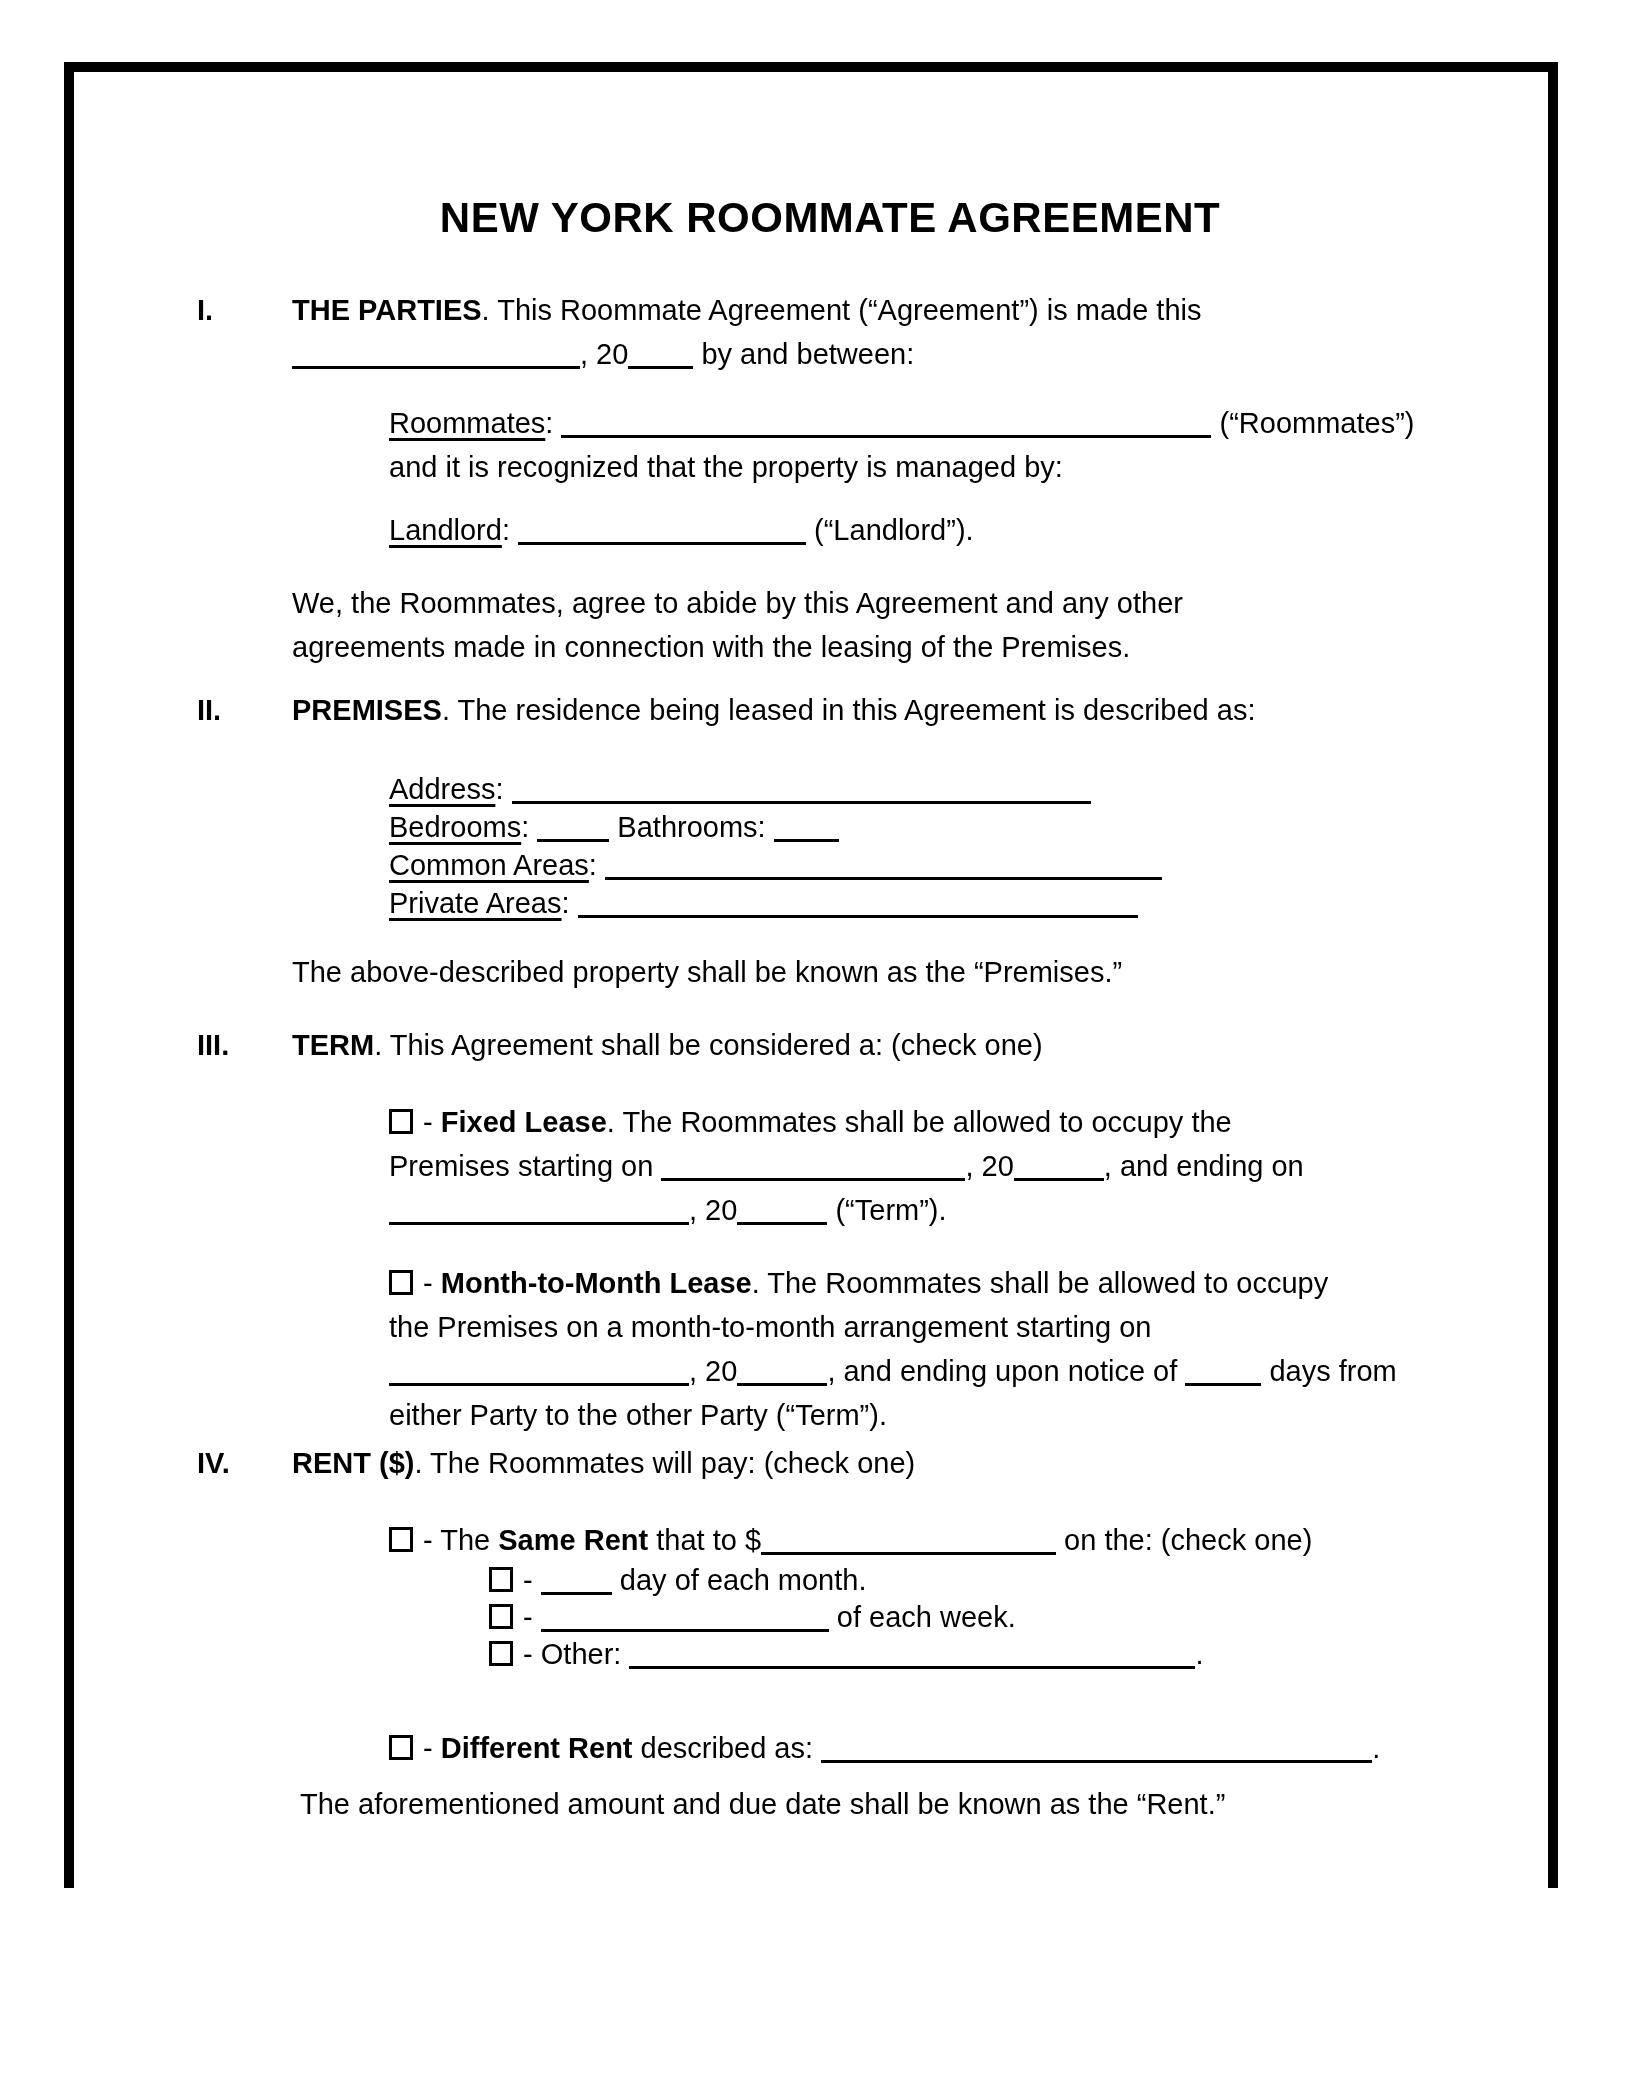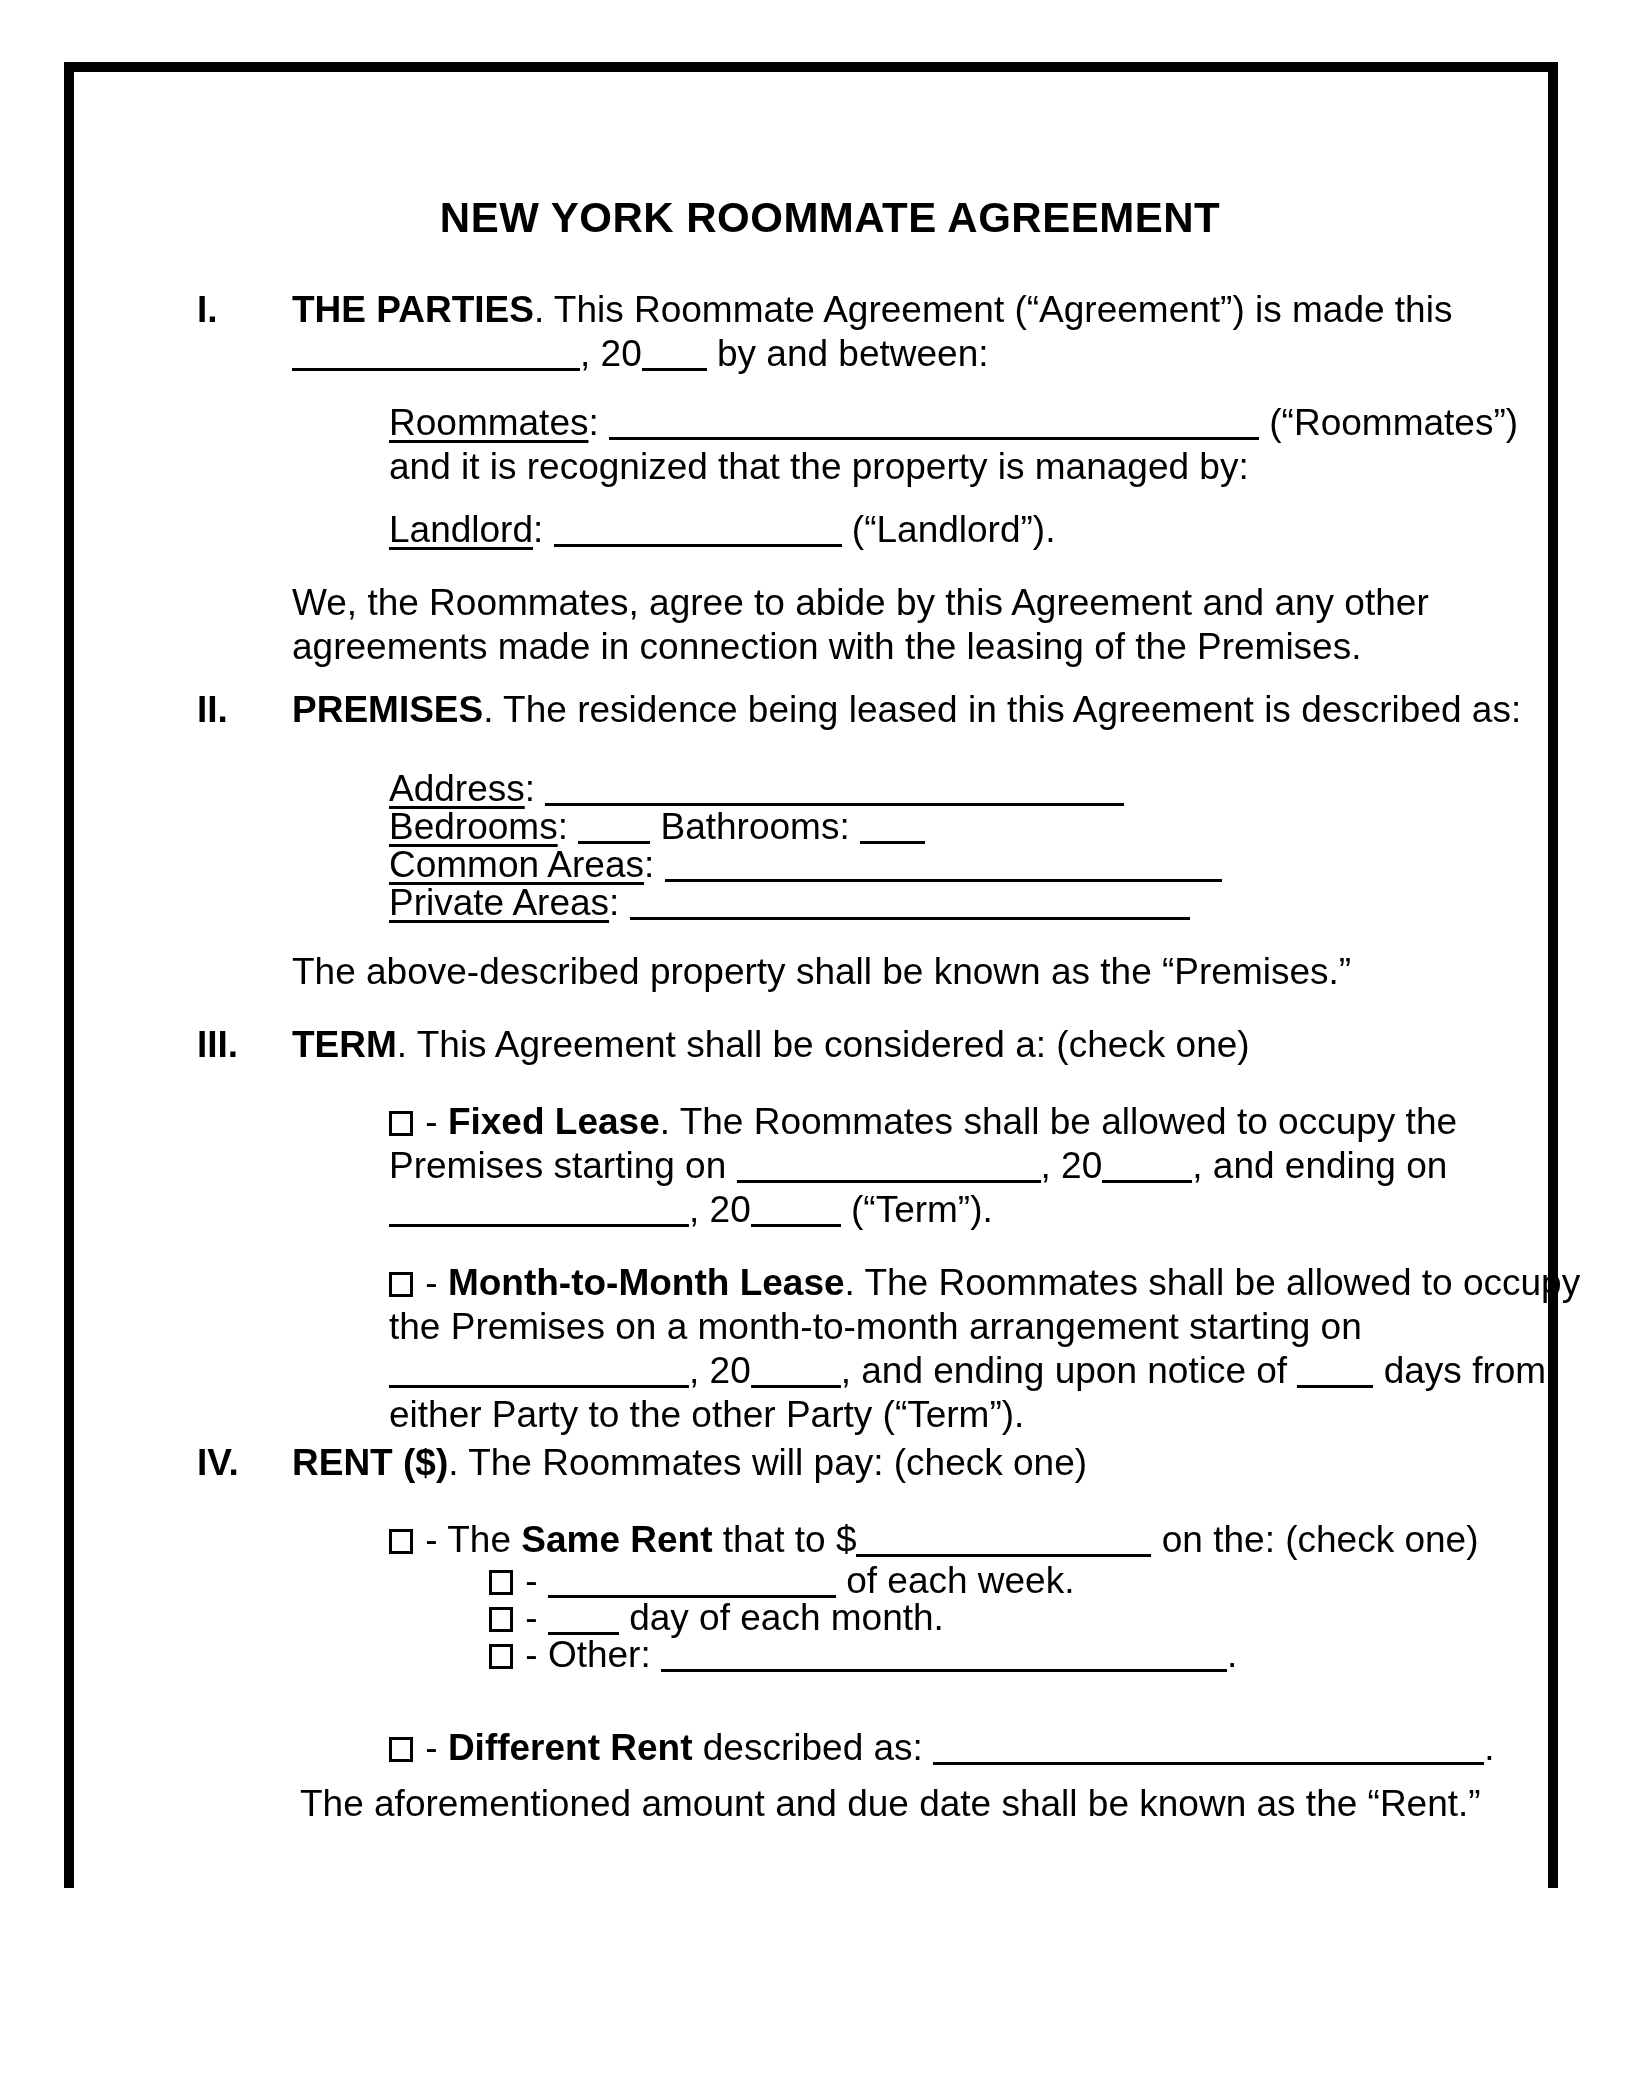--- a/index.html
+++ b/index.html
@@ -2,21 +2,21 @@
 <html><head>
 <meta charset="utf-8">
 <style>
   html,body{margin:0;padding:0;background:#ffffff;}
   .page{position:relative;width:1632px;height:1888px;background:#ffffff;overflow:hidden;
         font-family:"Liberation Sans","DejaVu Sans",sans-serif;color:#000;}
   .frame{position:absolute;left:64px;top:62px;width:1494px;height:1954px;
          border:10px solid #000;box-sizing:border-box;}
   .title{position:absolute;left:197px;top:194px;width:1266px;text-align:center;
          font-size:42px;font-weight:bold;letter-spacing:.5px;white-space:nowrap;}
-  .blk{position:absolute;font-size:37px;line-height:44px;white-space:nowrap;}
+  .blk{position:absolute;font-size:29px;line-height:44px;white-space:nowrap;}
   .blk .num{display:inline-block;width:95px;font-weight:bold;}
   .blk .cont{margin-left:95px;}
   .tight{line-height:38px;}
   .b{font-weight:bold;}
   .ul{text-decoration:underline;text-decoration-thickness:3px;text-underline-offset:5px;}
   .bl{display:inline-block;border-bottom:3px solid #000;height:20px;vertical-align:-5px;}
   .cb{display:inline-block;width:18px;height:19px;border:3px solid #000;vertical-align:-2px;margin-right:2px;}
   .subs{margin-left:100px;line-height:37px;}
   
   .w-date1{width:288px}.w-year{width:65px}.w-roommates{width:650px}.w-landlord{width:288px}
@@ -121,24 +121,24 @@
   <div class="blk" style="left:197px;top:1441px;">
     <span class="num">IV.</span><span class="b">RENT ($)</span><span>. The Roommates will pay: (check one)</span>
   </div>
 
   <div class="blk" style="left:389px;top:1518px;">
     <div class="line">
       <span class="cb"></span><span> - The </span><span class="b">Same Rent</span><span> that to $</span><span class="bl w-amount"></span><span> on the: (check one)</span>
     </div>
     <div class="subs">
       <div class="line">
-        <span class="cb"></span><span> - </span><span class="bl w-week"></span><span> of each week.</span>
+        <span class="cb"></span><span> - </span><span class="bl w-dom"></span><span> day of each month.</span>
       </div>
       <div class="line">
-        <span class="cb"></span><span> - </span><span class="bl w-dom"></span><span> day of each month.</span>
+        <span class="cb"></span><span> - </span><span class="bl w-week"></span><span> of each week.</span>
       </div>
       <div class="line">
         <span class="cb"></span><span> - Other: </span><span class="bl w-other"></span><span>.</span>
       </div>
     </div>
   </div>
 
   <div class="blk" style="left:389px;top:1726px;">
     <span class="cb"></span><span> - </span><span class="b">Different Rent</span><span> described as: </span><span class="bl w-diff"></span><span>.</span>
   </div>

